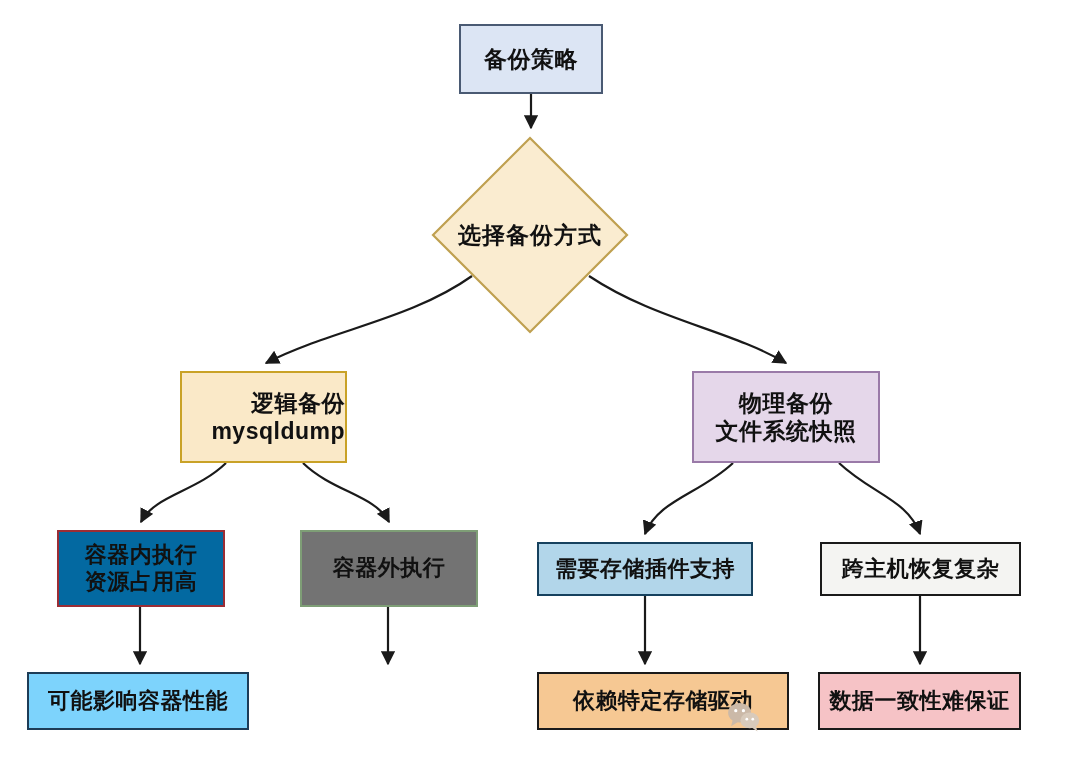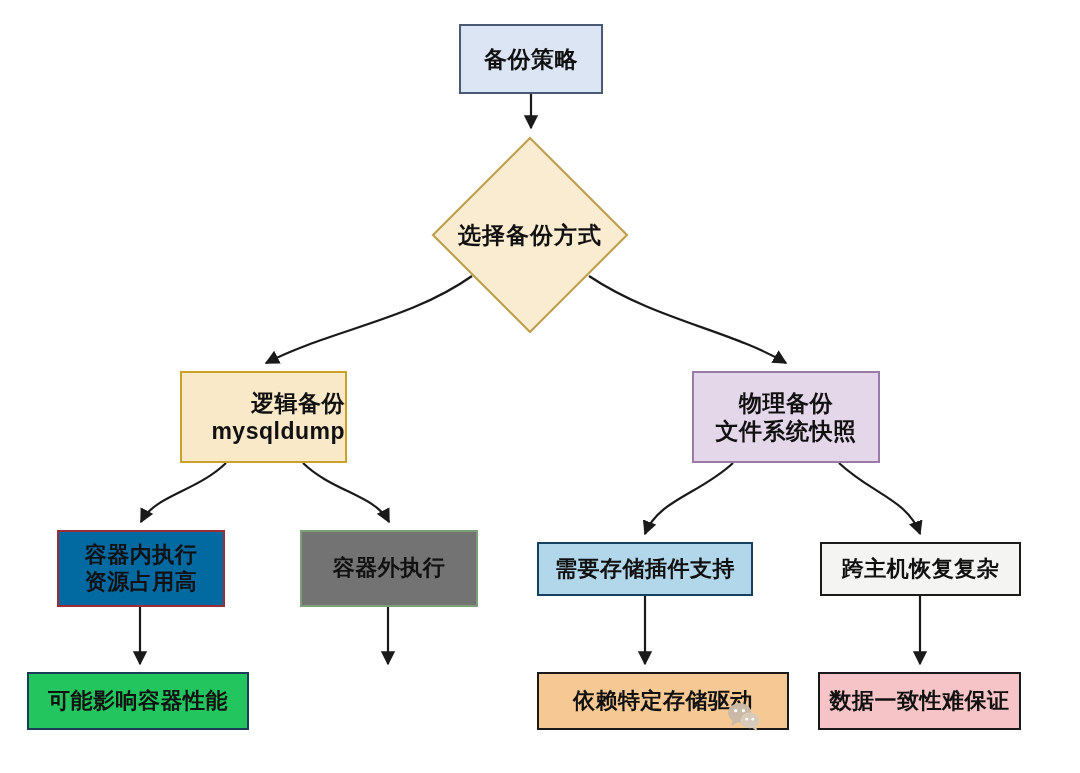--- a/index.html
+++ b/index.html
@@ -136,21 +136,21 @@
 
   #n-crosshost {
     left: 820px; top: 542px; width: 201px; height: 54px;
     background: #f4f4f2;
     border-color: #1a1a1a;
     font-size: 22px;
   }
 
   #n-perf {
     left: 27px; top: 672px; width: 222px; height: 58px;
-    background: #22c55e;
+    background: #7dd3fc;
     border-color: #1d3c57;
     font-size: 22px;
   }
 
   #n-security {
     left: 305px; top: 672px; width: 165px; height: 58px;
     background: #bfc6cc;
     border-color: #1a1a1a;
     font-size: 22px;
   }

